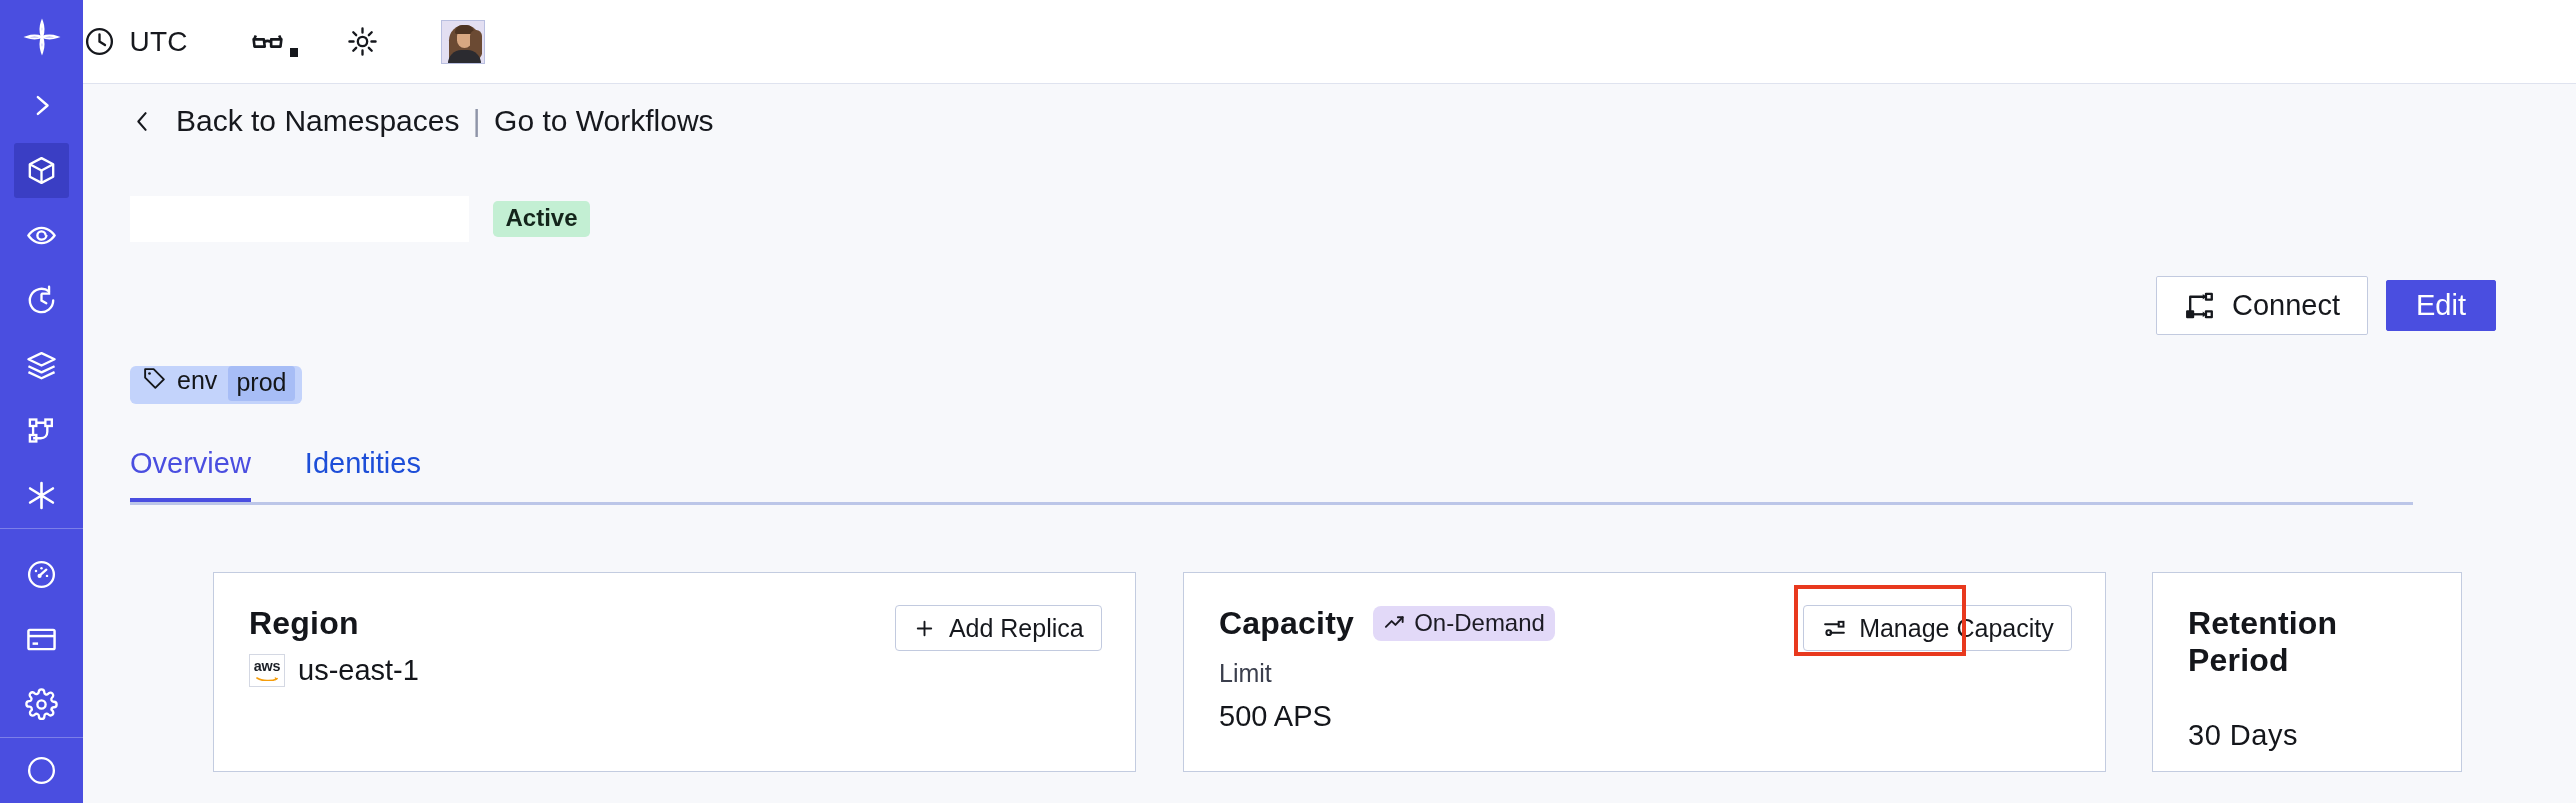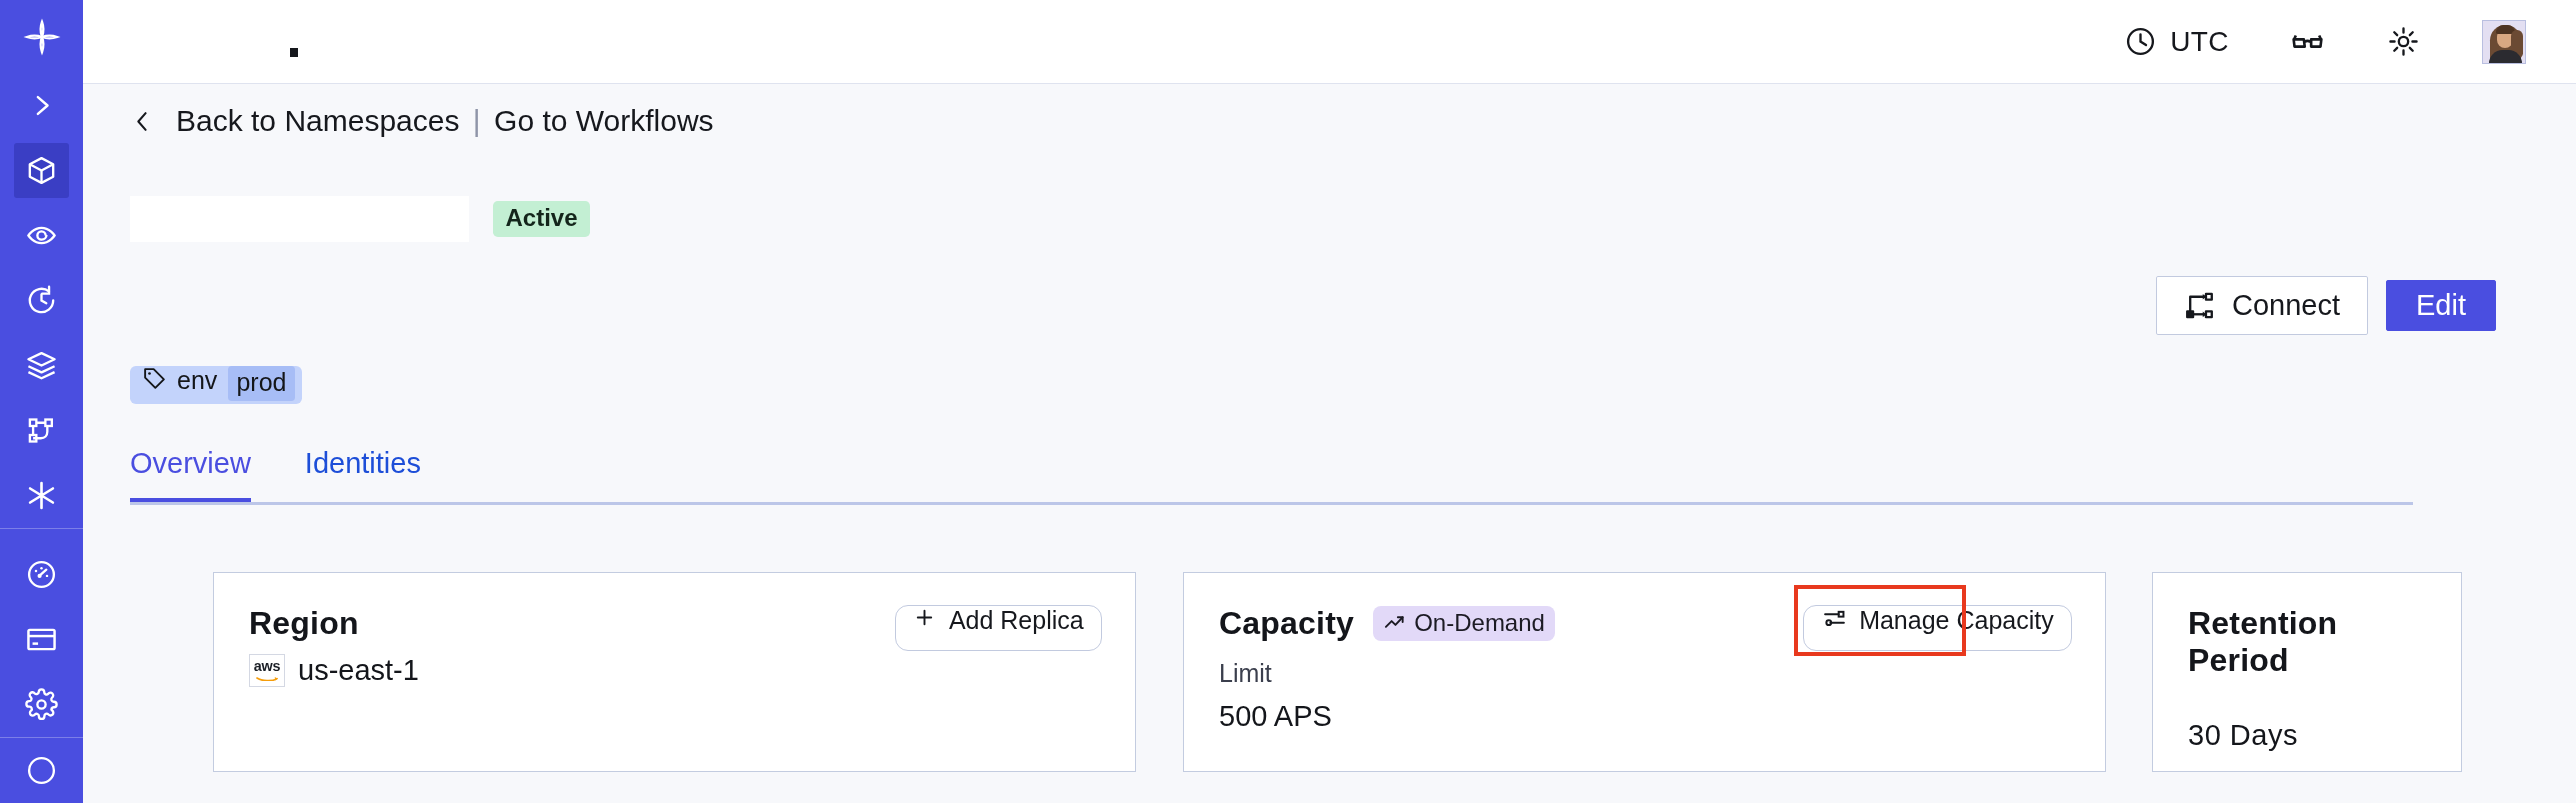--- a/index.html
+++ b/index.html
@@ -37,21 +37,21 @@
   }
   .rail-spacer { height: 13.4px; }
   .rail-item svg { display: block; }
 
   
   #topbar {
     position: absolute; left: 83px; top: 0;
     width: 2493px; height: 84px;
     background: #ffffff;
     border-bottom: 1px solid #dfe3ef;
-    display: flex; align-items: center; justify-content: flex-end;
+    display: flex; align-items: center; justify-content: flex-start;
   }
   .tb-group {
     display: flex; align-items: center; gap: 13.4px;
     margin-right: 50px;
     color: #16181d;
   }
   .tb-utc-label { font-size: 28px; letter-spacing: 0.3px; color:#16181d; }
   .tb-icon { display: flex; align-items: center; justify-content: center; }
   .tb-sep { width: 35px; }
   #avatar {
@@ -166,24 +166,24 @@
   .card-val   { font-size: 29px; color:#14161b; margin-top: 11.5px; display:flex; align-items:center; gap: 13px; }
   .card-val-big { font-size: 29px; color:#14161b; margin-top: 40px; letter-spacing: 0.5px; }
 
   .badge-ondemand {
     margin-left: 19px; background:#e2d9f8; color:#1c1b24;
     font-size: 24px; padding: 4.8px 10.5px 6.7px 9.6px; border-radius: 8px;
     display:inline-flex; align-items:center; gap: 8.6px; line-height:1;
   }
 
   .card-btn {
-    position: absolute; display:inline-flex; align-items:flex-start; justify-content:center;
+    position: absolute; display:inline-flex; align-items:center; justify-content:center;
     background:#ffffff; border:1px solid #c2cadf; color:#16181d;
     font-size: 25px; height: 46px; padding: 0 17.3px; gap: 12.5px; cursor:pointer;
-    border-radius: 13px; white-space: nowrap;
+    border-radius: 4px; white-space: nowrap;
   }
   #btn-add-replica { right: 33px; top: 32px; }
   #btn-manage-capacity { right: 33px; top: 32px; }
 
   #redbox {
     position: absolute; left: 1794px; top: 585px;
     width: 172px; height: 71px;
     border: 4.8px solid #e8391e; pointer-events:none;
   }
 

